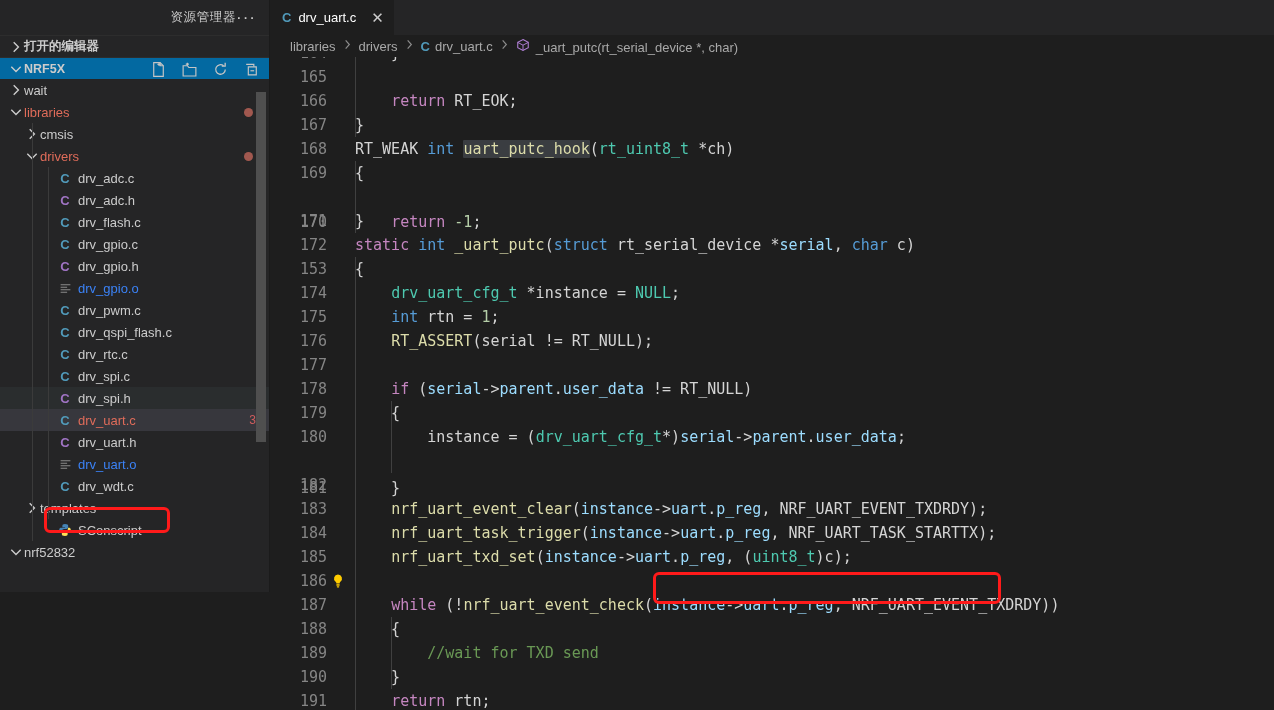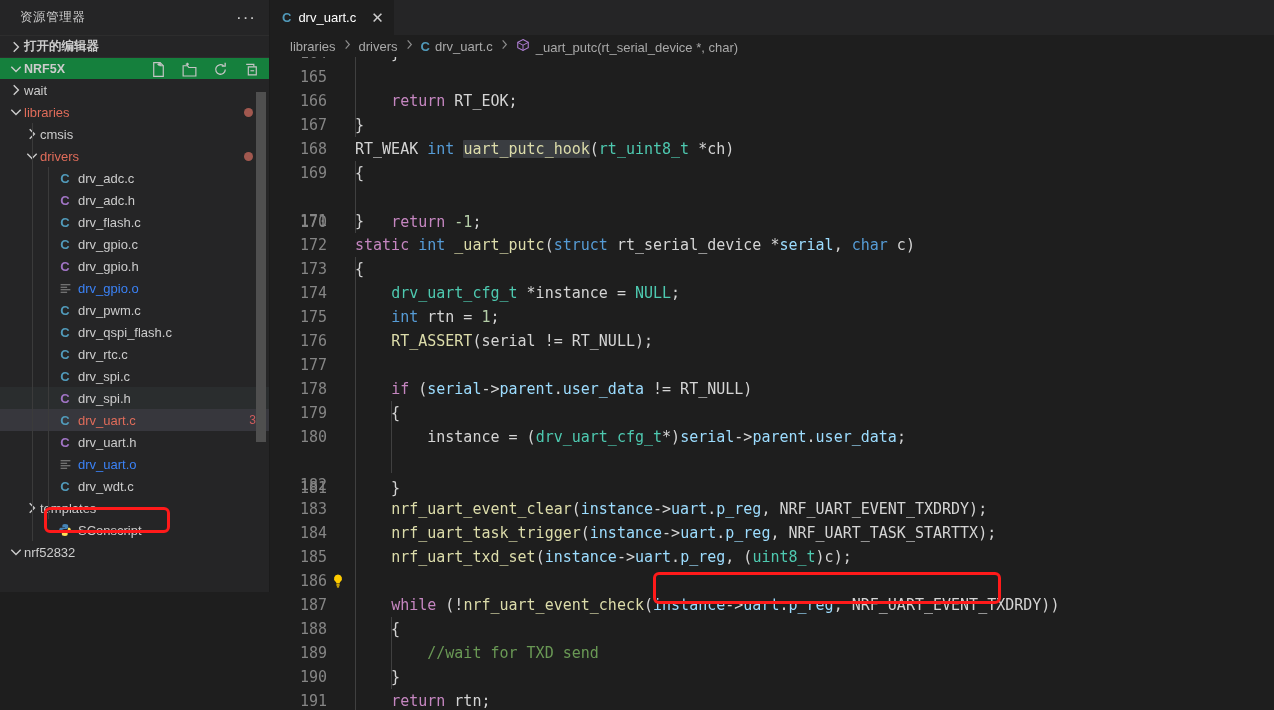--- a/index.html
+++ b/index.html
@@ -11,20 +11,21 @@
   }
   #app { position: relative; width: 1274px; height: 710px; display: flex; }
 
   
   #sidebar {
     width: 270px; height: 592px;
     background: #252526;
     position: relative;
     flex: 0 0 270px;
     overflow: hidden;
+    text-align: right;
   }
   .sb-header {
     height: 35px; display: flex; align-items: center;
     padding: 0 8px 0 20px;
     color: #bbbbbb; font-size: 11px; letter-spacing: .6px;
     font-weight: 400;
   }
   .sb-title { flex: 1; font-size: 12.5px; color: #cccccc; }
   .sb-dots { color: #cccccc; font-size: 17px; letter-spacing:1px; line-height: 10px; padding-right: 6px; cursor: pointer;}
 
@@ -32,21 +33,21 @@
     height: 22px; display: flex; align-items: center;
     color: #cccccc; font-size: 12.5px; font-weight: 700;
     padding-left: 8px;
     border-top: 1px solid #2d2d2d;
   }
   .sb-section-root {
     height: 22px; display: flex; align-items: center;
     color: #cccccc; font-size: 12.5px; font-weight: 700;
     padding-left: 8px; position: relative;
     border-top: 1px solid #2d2d2d;
-    background: #15803d;
+    background: #0369a1;
   }
   .root-actions { position: absolute; right: 10px; top: 0; height: 22px; display: flex; gap: 14px; align-items: center; }
   .root-actions svg { display:block; }
 
   .chev {
     width: 16px; height: 16px; flex: 0 0 16px;
     display: inline-flex; align-items: center; justify-content: center;
     color: #cccccc;
   }
   .chev svg { display: block; }
@@ -400,21 +401,21 @@
     <div class="code-area" id="code-area">
         <div class="cline" style="top: -16px; position: absolute; left: 0px; right: 0px;"><span class="lnum">164</span><span class="ctext"><span class="t-plain">    }</span></span></div>
         <div class="cline" style="top: 8px; position: absolute; left: 0px; right: 0px;"><span class="lnum">165</span><span class="ctext"></span></div>
         <div class="cline" style="top: 32px; position: absolute; left: 0px; right: 0px;"><span class="lnum">166</span><span class="ctext"><span class="t-plain">    </span><span class="t-key">return</span><span class="t-plain"> </span><span class="t-const">RT_EOK</span><span class="t-punc">;</span></span></div>
         <div class="cline" style="top: 56px; position: absolute; left: 0px; right: 0px;"><span class="lnum">167</span><span class="ctext"><span class="t-plain">}</span></span></div>
         <div class="cline" style="top: 80px; position: absolute; left: 0px; right: 0px;"><span class="lnum">168</span><span class="ctext"><span class="t-plain">RT_WEAK </span><span class="t-type">int</span><span class="t-plain"> </span><span class="t-fn wordhl">uart_putc_hook</span><span class="t-punc">(</span><span class="t-typedef">rt_uint8_t</span><span class="t-plain"> *ch)</span></span></div>
         <div class="cline" style="top: 104px; position: absolute; left: 0px; right: 0px;"><span class="lnum">169</span><span class="ctext"><span class="t-plain">{</span></span></div>
         <div class="cline" style="top: 128px; position: absolute; left: 0px; right: 0px; margin-top: 25px;"><span class="lnum">170</span><span class="ctext"><span class="t-plain">    </span><span class="t-key">return</span><span class="t-plain"> </span><span class="t-num">-1</span><span class="t-punc">;</span></span></div>
         <div class="cline" style="top: 152px; position: absolute; left: 0px; right: 0px;"><span class="lnum">171</span><span class="ctext"><span class="t-plain">}</span></span></div>
         <div class="cline" style="top: 176px; position: absolute; left: 0px; right: 0px;"><span class="lnum">172</span><span class="ctext"><span class="t-key">static</span><span class="t-plain"> </span><span class="t-type">int</span><span class="t-plain"> </span><span class="t-fn">_uart_putc</span><span class="t-punc">(</span><span class="t-type">struct</span><span class="t-plain"> rt_serial_device *</span><span class="t-ident">serial</span><span class="t-punc">, </span><span class="t-type">char</span><span class="t-plain"> c)</span></span></div>
-        <div class="cline" style="top: 200px; position: absolute; left: 0px; right: 0px;"><span class="lnum">173</span><span class="ctext"><span class="t-plain">{</span></span></div>
+        <div class="cline" style="top: 200px; position: absolute; left: 0px; right: 0px;"><span class="lnum">153</span><span class="ctext"><span class="t-plain">{</span></span></div>
         <div class="cline" style="top: 224px; position: absolute; left: 0px; right: 0px;"><span class="lnum">174</span><span class="ctext"><span class="t-plain">    </span><span class="t-typedef">drv_uart_cfg_t</span><span class="t-plain"> *instance = </span><span class="t-typedef">NULL</span><span class="t-punc">;</span></span></div>
         <div class="cline" style="top: 248px; position: absolute; left: 0px; right: 9px;"><span class="lnum">175</span><span class="ctext"><span class="t-plain">    </span><span class="t-type">int</span><span class="t-plain"> rtn = </span><span class="t-num">1</span><span class="t-punc">;</span></span></div>
         <div class="cline" style="top: 272px; position: absolute; left: 0px; right: 0px;"><span class="lnum">176</span><span class="ctext"><span class="t-plain">    </span><span class="t-fn">RT_ASSERT</span><span class="t-plain">(serial != RT_NULL);</span></span></div>
         <div class="cline" style="top: 296px; position: absolute; left: 0px; right: 0px;"><span class="lnum">177</span><span class="ctext"></span></div>
         <div class="cline" style="top: 320px; position: absolute; left: 0px; right: 0px;"><span class="lnum">178</span><span class="ctext"><span class="t-plain">    </span><span class="t-key">if</span><span class="t-punc"> (</span><span class="t-ident">serial</span><span class="t-punc">-&gt;</span><span class="t-ident">parent</span><span class="t-punc">.</span><span class="t-ident">user_data</span><span class="t-plain"> != RT_NULL)</span></span></div>
         <div class="cline" style="top: 344px; position: absolute; left: 0px; right: 0px;"><span class="lnum">179</span><span class="ctext"><span class="t-plain">    {</span></span></div>
         <div class="cline" style="top: 368px; position: absolute; left: 0px; right: 0px;"><span class="lnum">180</span><span class="ctext"><span class="t-plain">        instance = (</span><span class="t-typedef">drv_uart_cfg_t</span><span class="t-punc">*)</span><span class="t-ident">serial</span><span class="t-punc">-&gt;</span><span class="t-ident">parent</span><span class="t-punc">.</span><span class="t-ident">user_data</span><span class="t-punc">;</span></span></div>
         <div class="cline" style="top: 392px; position: absolute; left: 0px; right: 0px; margin-top: 27px;"><span class="lnum">181</span><span class="ctext"><span class="t-plain">    }</span></span></div>
         <div class="cline" style="top: 416px; position: absolute; left: 0px; right: 0px;"><span class="lnum">182</span><span class="ctext"></span></div>
         <div class="cline" style="top: 440px; position: absolute; left: 0px; right: 0px;"><span class="lnum">183</span><span class="ctext"><span class="t-plain">    </span><span class="t-fn">nrf_uart_event_clear</span><span class="t-punc">(</span><span class="t-ident">instance</span><span class="t-punc">-&gt;</span><span class="t-ident">uart</span><span class="t-punc">.</span><span class="t-ident">p_reg</span><span class="t-plain">, NRF_UART_EVENT_TXDRDY);</span></span></div>

